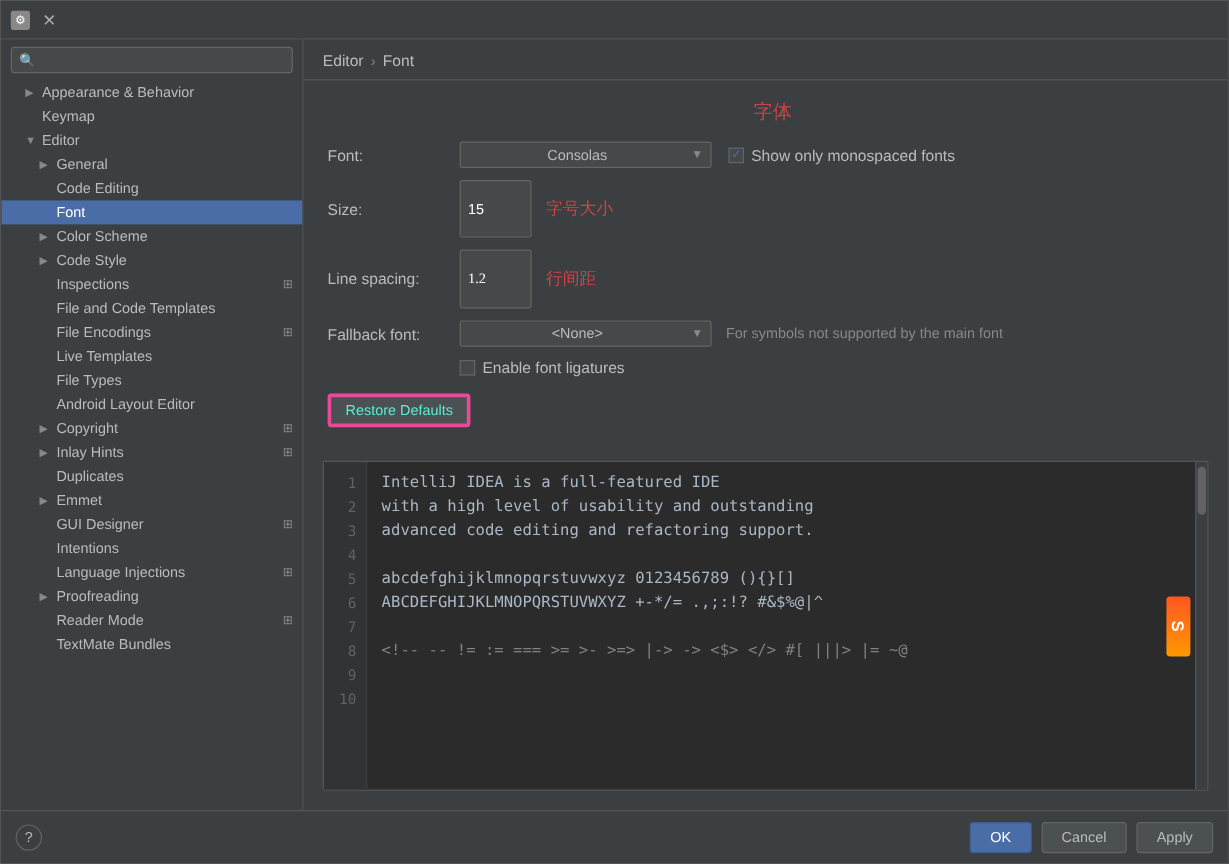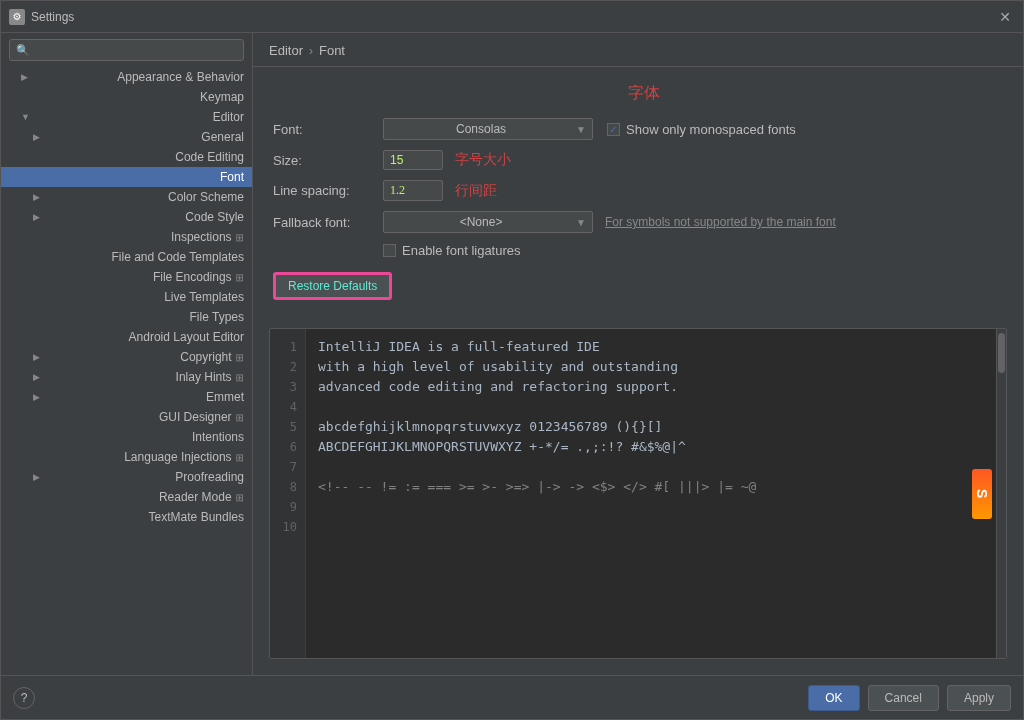--- a/index.html
+++ b/index.html
@@ -103,21 +103,21 @@
     .tree-item.selected { background: #4a6da7; color: white; }
     .tree-item.indent1 { padding-left: 20px; }
     .tree-item.indent2 { padding-left: 32px; }
     .tree-arrow {
       display: inline-block;
       width: 12px;
       font-size: 9px;
       color: #888;
       margin-right: 2px;
     }
-    .tree-item-label { flex: 1; text-align: right; }
+    .tree-item-label { flex: 1; }
     .tree-item-icon {
       margin-left: 4px;
       font-size: 10px;
       color: #888;
     }
     
     .right-panel {
       flex: 1;
       background: #3c3f41;
       display: flex;
@@ -148,23 +148,23 @@
     .form-label {
       width: 110px;
       color: #bbb;
       font-size: 13px;
       flex-shrink: 0;
     }
     .form-input {
       background: #45494a;
       border: 1px solid #646464;
       border-radius: 2px;
-      color: #bef264;
-      font-size: 12px;
-      padding: 2px 6px;
+      color: #ffffff;
+      font-size: 12px;
+      padding: 16px 6px;
       outline: none;
     }
     .select-control {
       background: #45494a;
       border: 1px solid #646464;
       border-radius: 2px;
       color: #bbb;
       font-size: 12px;
       padding: 3px 6px;
       display: flex;
@@ -189,21 +189,21 @@
       justify-content: center;
       cursor: pointer;
       flex-shrink: 0;
     }
     .checkbox-item.checked::after {
       content: '✓';
       font-size: 10px;
       color: #4a6da7;
     }
     .checkbox-label { color: #bbb; font-size: 13px; }
-    .hint-text { color: #888; font-size: 12px; margin-left: 12px; text-decoration: underline; }
+    .hint-text { color: #888; font-size: 12px; margin-left: 12px; }
     .restore-btn {
       background: #4b5052;
       border: 3px solid #ec4899;
       border-radius: 3px;
       color: #5eead4;
       font-size: 12px;
       padding: 4px 12px;
       cursor: pointer;
       margin: 4px 0 12px 0;
     }
@@ -320,21 +320,20 @@
   </style>
 </head>
 <body>
 
 <div class="dialog">
 
   <div class="title-bar">
     <div class="title-bar-icon">
       <span>⚙</span>
     </div>
-    <span class="title-bar-title">Settings</span>
     <div class="title-bar-close">✕</div>
   </div>
 
   <div class="main-content">
 
     <div class="sidebar">
       <div class="search-box">
         <span class="search-icon-char">🔍</span>
         <input type="text" style="">
       </div>
@@ -400,20 +399,24 @@
           </div>
           <div class="tree-item indent2">
             <span class="tree-arrow">▶</span>
             <span class="tree-item-label">Copyright</span>
             <span class="tree-item-icon">⊞</span>
           </div>
           <div class="tree-item indent2">
             <span class="tree-arrow">▶</span>
             <span class="tree-item-label">Inlay Hints</span>
             <span class="tree-item-icon">⊞</span>
+          </div>
+          <div class="tree-item indent2">
+            <span class="tree-arrow"></span>
+            <span class="tree-item-label">Duplicates</span>
           </div>
           <div class="tree-item indent2">
             <span class="tree-arrow">▶</span>
             <span class="tree-item-label">Emmet</span>
           </div>
           <div class="tree-item indent2">
             <span class="tree-arrow"></span>
             <span class="tree-item-label">GUI Designer</span>
             <span class="tree-item-icon">⊞</span>
           </div>

